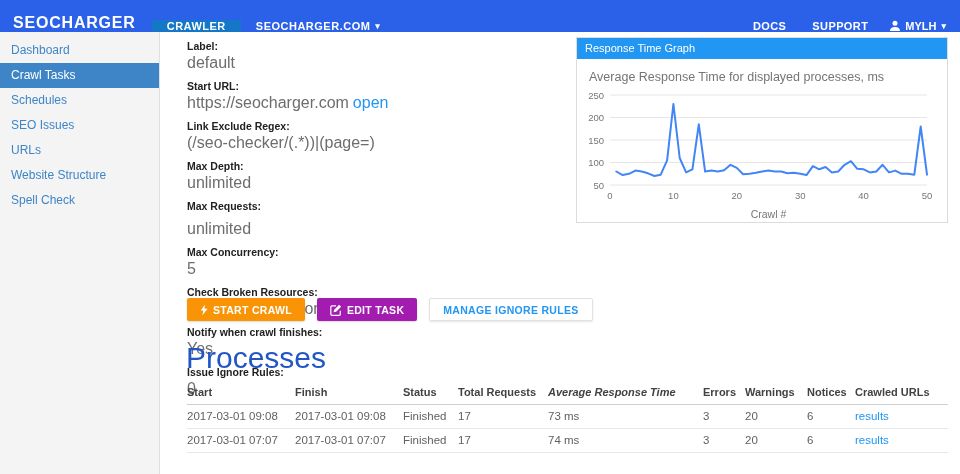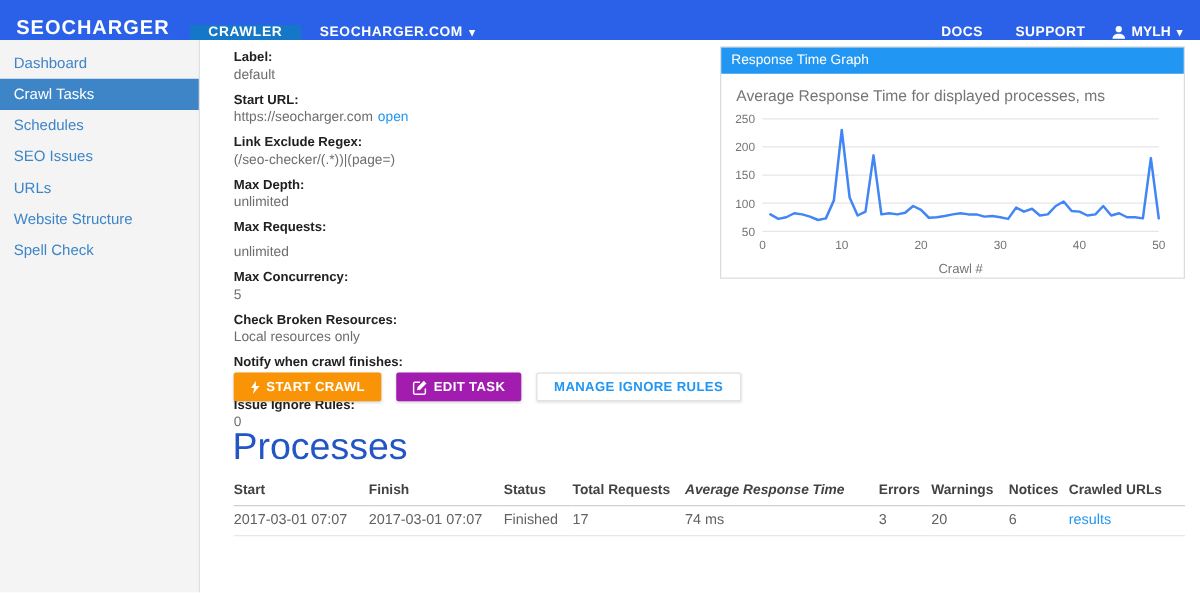--- a/index.html
+++ b/index.html
@@ -26,21 +26,21 @@
     position:absolute; top:32px; left:0; width:160px; height:442px;
     background:#f4f4f4; border-right:1px solid #e0e0e0; padding-top:6px;
   }
   .side-item { height:25px; line-height:25px; padding-left:11px; font-size:12px; color:#3e85c7; cursor:pointer; white-space:nowrap; }
   .side-item.active { background:#3e85c7; color:#fff; }
   
   .content { position:absolute; top:32px; left:167px; width:940px; height:442px; background:#fff; }
   .details { position:absolute; left:20px; top:8px; width:370px; }
   .field { margin-bottom:8px; }
   .field-label { font-size:10.5px; font-weight:bold; color:#212121; margin-bottom:2px; }
-  .field-value { font-size:11px; color:#6d6d6d; }
+  .field-value { font-size:16px; color:#6d6d6d; }
   .open-link { color:#2196f3; text-decoration:none; margin-left:4px; cursor:pointer; }
   .btn-row { position:absolute; left:20px; top:266px; display:flex; gap:12px; }
   .btn {
     height:23px; display:inline-flex; align-items:center; gap:5px; padding:0 13px;
     font-family:"Liberation Sans",sans-serif; font-size:10.5px; font-weight:bold; letter-spacing:.3px;
     border:none; border-radius:2px; cursor:pointer; box-shadow:0 1px 2px rgba(0,0,0,.15);
   }
   .btn-start { background:#f89406; color:#fff; }
   .btn-edit { background:#a21caf; color:#fff;align-items:center; }
   .btn-manage { background:#fff; color:#2196f3; border:1px solid #e2e2e2; box-shadow:0 1px 2px rgba(0,0,0,.1); }
@@ -190,20 +190,31 @@
           <th style="width: 90px;">Total Requests</th>
           <th style="width: 155px; font-style: italic;">Average Response Time</th>
           <th style="width: 42px;">Errors</th>
           <th style="width: 62px;">Warnings</th>
           <th style="width: 48px;">Notices</th>
           <th style="width: 93px;">Crawled URLs</th>
         </tr>
       </thead>
     <tbody id="proc-body">
         <tr>
+          <td>2017-03-01 09:08</td>
+          <td>2017-03-01 09:08</td>
+          <td>Finished</td>
+          <td>17</td>
+          <td>73 ms</td>
+          <td>3</td>
+          <td>20</td>
+          <td>6</td>
+          <td><a class="results-link" href="#">results</a></td>
+        </tr>
+        <tr>
           <td>2017-03-01 07:07</td>
           <td>2017-03-01 07:07</td>
           <td>Finished</td>
           <td>17</td>
           <td>74 ms</td>
           <td>3</td>
           <td>20</td>
           <td>6</td>
           <td><a class="results-link" href="#">results</a></td>
         </tr>

